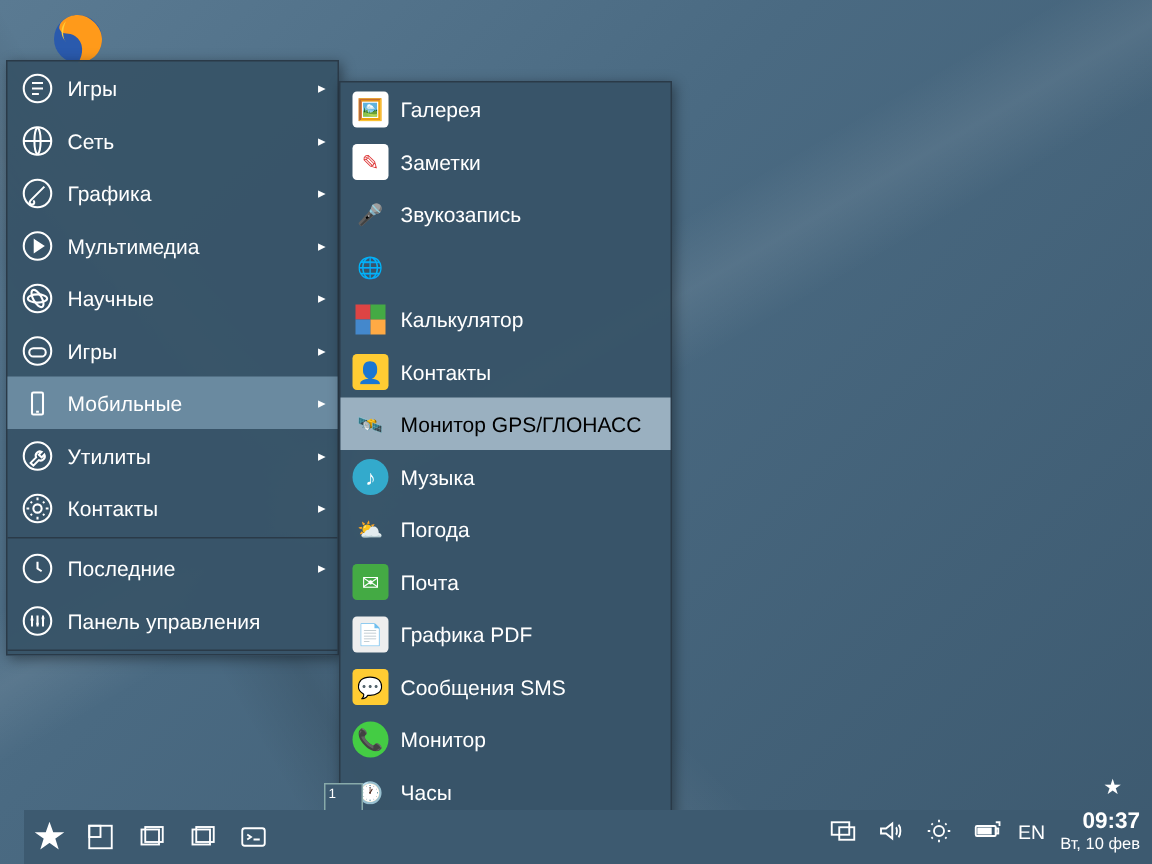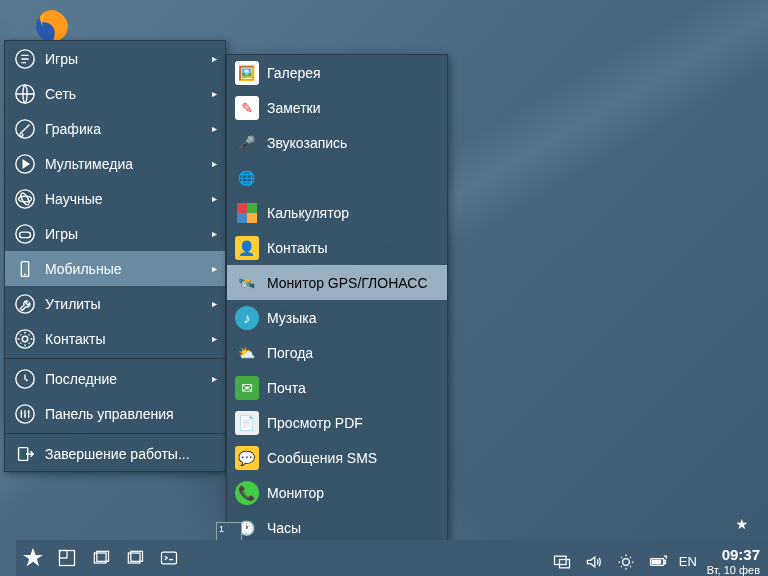--- a/index.html
+++ b/index.html
@@ -9,21 +9,21 @@
   linear-gradient(45deg, transparent 30%, rgba(255,255,255,0.05) 35%, transparent 40%),
   linear-gradient(-30deg, transparent 50%, rgba(255,255,255,0.08) 55%, transparent 60%),
   linear-gradient(60deg, transparent 20%, rgba(0,0,0,0.1) 25%, transparent 30%);
 }
 .firefox-icon { position: absolute; top: 6px; left: 32px; width: 40px; height: 40px; }
 .brand { position: absolute; right: 20px; bottom: 50px; color: #fff; text-align: center; }
 .brand-star { font-size: 14px; margin-bottom: -6px; }
 .brand-name { font-size: 22px; font-weight: bold; letter-spacing: 1px; border: 2px solid #fff; border-radius: 18px; padding: 4px 14px; }
 .brand-name sup { font-size: 10px; vertical-align: super; }
 
-.taskbar { position: absolute; bottom: 0; left: 16px; right: 0; height: 36px; background: #3d5a70; display: flex; align-items: flex-end; color: #fff; }
+.taskbar { position: absolute; bottom: 0; left: 16px; right: 0; height: 36px; background: #3d5a70; display: flex; align-items: flex-start; color: #fff; }
 .tb-left { display: flex; align-items: center; height: 100%; }
 .tb-btn { width: 30px; height: 30px; margin: 0 2px; display: flex; align-items: center; justify-content: center; cursor: pointer; }
 .tb-btn svg { width: 20px; height: 20px; stroke: #fff; fill: none; stroke-width: 1.5; }
 .tb-star svg { fill: #fff; }
 .workspace { position: absolute; left: 216px; bottom: 24px; width: 26px; height: 30px; border: 1px solid #8aa; background: #3d5a70; font-size: 9px; color: #fff; }
 .workspace .ws-num { position: absolute; top: 1px; left: 2px; }
 .tb-right { margin-left: auto; display: flex; align-items: center; gap: 10px; padding-right: 8px; }
 .tray-icon { width: 22px; height: 22px; display: flex; align-items: center; justify-content: center; }
 .tray-icon svg { width: 20px; height: 20px; stroke: #fff; fill: none; stroke-width: 1.5; }
 .lang { font-size: 13px; }
@@ -168,29 +168,20 @@
   <div class="menu-item">
     <span class="menu-icon">
         <svg viewBox="0 0 24 24">
           <circle cx="12" cy="12" r="10"></circle>
           <path d="M8 8v8M12 8v8M16 8v8M7 11h2M11 14h2M15 10h2"></path>
         </svg>
       </span>
     <span>Панель управления</span>
   </div>
   <div class="menu-sep"></div>
-  <div class="menu-item">
-    <span class="menu-icon">
-        <svg viewBox="0 0 24 24">
-          <rect x="5" y="5" width="10" height="14" rx="1"></rect>
-          <path d="M13 12h8M18 9l3 3-3 3"></path>
-        </svg>
-      </span>
-    <span>Завершение работы...</span>
-  </div>
 </div>
 
 <div class="submenu">
   <div class="sub-item">
       <span class="sub-icon" style="background:#fff">🖼️</span>
       <span>Галерея</span>
     </div>
   <div class="sub-item">
       <span class="sub-icon" style="background:#fff;color:#d33">✎</span>
       <span>Заметки</span>
@@ -228,21 +219,21 @@
   <div class="sub-item">
       <span class="sub-icon" style="color:#fa4">⛅</span>
       <span>Погода</span>
     </div>
   <div class="sub-item">
       <span class="sub-icon" style="background:#4a4;color:#fff">✉</span>
       <span>Почта</span>
     </div>
   <div class="sub-item">
       <span class="sub-icon" style="background:#eee">📄</span>
-      <span>Просмотр PDF</span>
+      <span>Графика PDF</span>
     </div>
   <div class="sub-item">
       <span class="sub-icon" style="background:#fc3;color:#fff">💬</span>
       <span>Сообщения SMS</span>
     </div>
   <div class="sub-item">
       <span class="sub-icon" style="background:#4c4;border-radius:50%;color:#fff">📞</span>
       <span>Монитор</span>
     </div>
   <div class="sub-item">

